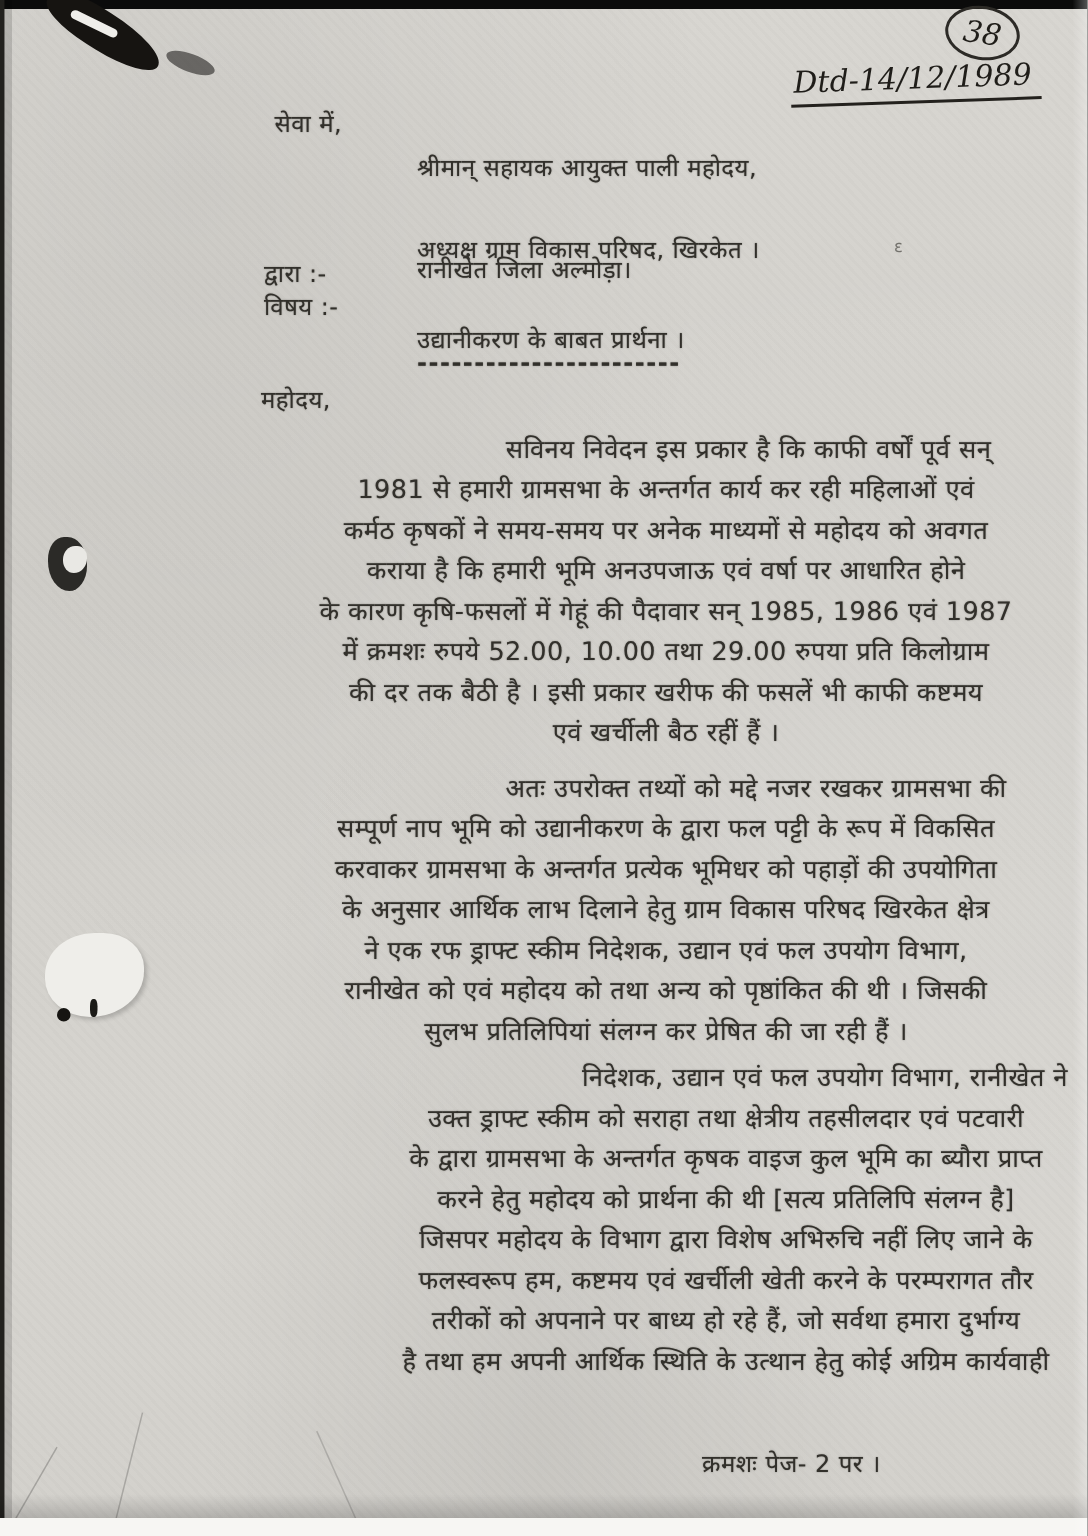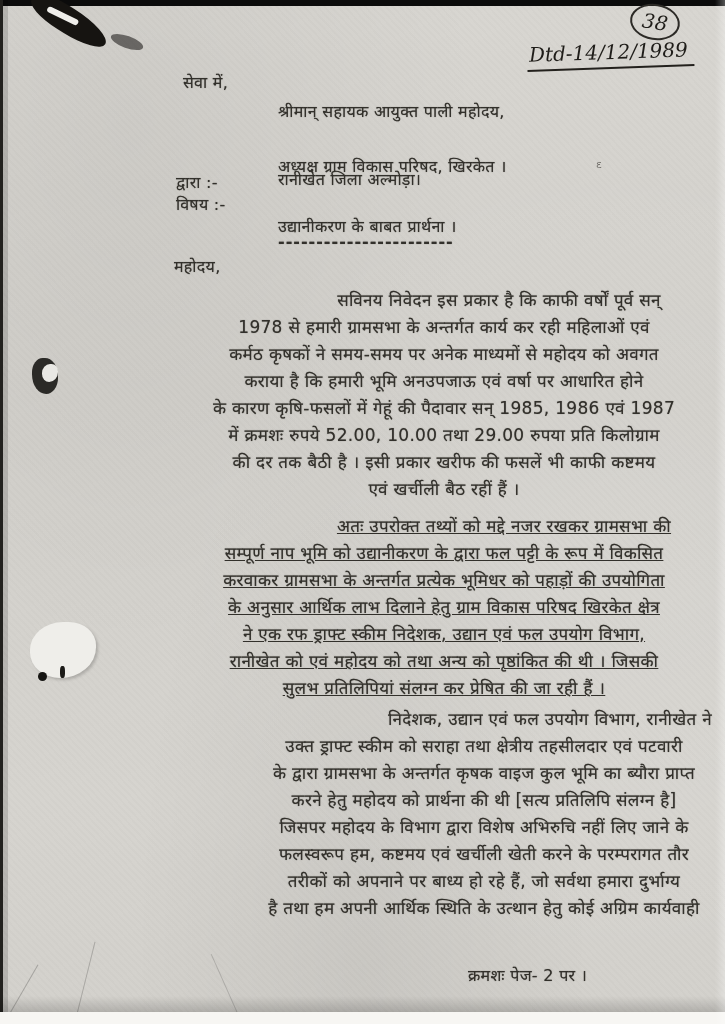--- a/index.html
+++ b/index.html
@@ -120,30 +120,30 @@
   <div class="stray" style="top:158px;left:596px;">ɛ</div>
 
   <div class="tw" style="top:192px;left:176px;">विषय :-</div>
   <div class="tw" style="top:214px;left:278px;">उद्यानीकरण के बाबत प्रार्थना ।</div>
   <div class="tw dashes" style="top:229px;left:278px;">-----------------------</div>
 
   <div class="tw" style="top:254px;left:174px;">महोदय,</div>
 
   <div class="para" style="top:287px;left:174px;">
     <div class="ln" style="text-indent:110px;">सविनय निवेदन इस प्रकार है कि काफी वर्षों पूर्व सन्</div>
-    <div class="ln">1978 से हमारी ग्रामसभा के अन्तर्गत कार्य कर रही महिलाओं एवं</div>
+    <div class="ln">1981 से हमारी ग्रामसभा के अन्तर्गत कार्य कर रही महिलाओं एवं</div>
     <div class="ln">कर्मठ कृषकों ने समय-समय पर अनेक माध्यमों से महोदय को अवगत</div>
     <div class="ln">कराया है कि हमारी भूमि अनउपजाऊ एवं वर्षा पर आधारित होने</div>
     <div class="ln">के कारण कृषि-फसलों में गेहूं की पैदावार सन् 1985, 1986 एवं 1987</div>
     <div class="ln">में क्रमशः रुपये 52.00, 10.00 तथा 29.00 रुपया प्रति किलोग्राम</div>
     <div class="ln">की दर तक बैठी है । इसी प्रकार खरीफ की फसलें भी काफी कष्टमय</div>
     <div class="ln">एवं खर्चीली बैठ रहीं हैं ।</div>
   </div>
 
-  <div class="para" style="top:513px;left:174px;text-decoration:underline;">
+  <div class="para" style="top:513px;left:174px;">
     <div class="ln" style="text-indent:120px;">अतः उपरोक्त तथ्यों को मद्दे नजर रखकर ग्रामसभा की</div>
     <div class="ln">सम्पूर्ण नाप भूमि को उद्यानीकरण के द्वारा फल पट्टी के रूप में विकसित</div>
     <div class="ln">करवाकर ग्रामसभा के अन्तर्गत प्रत्येक भूमिधर को पहाड़ों की उपयोगिता</div>
     <div class="ln">के अनुसार आर्थिक लाभ दिलाने हेतु ग्राम विकास परिषद खिरकेत क्षेत्र</div>
     <div class="ln">ने एक रफ ड्राफ्ट स्कीम निदेशक, उद्यान एवं फल उपयोग विभाग,</div>
     <div class="ln">रानीखेत को एवं महोदय को तथा अन्य को पृष्ठांकित की थी । जिसकी</div>
     <div class="ln">सुलभ प्रतिलिपियां संलग्न कर प्रेषित की जा रही हैं ।</div>
   </div>
 
   <div class="para" style="top:706px;left:174px;margin-left:40px;">

